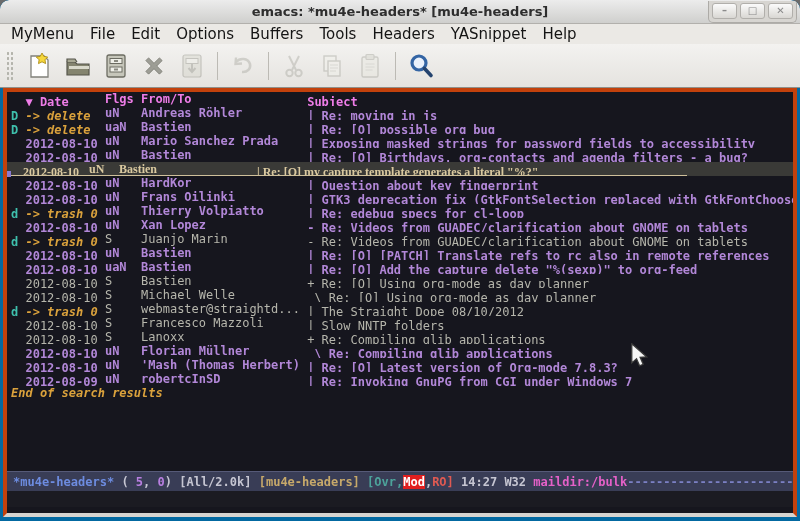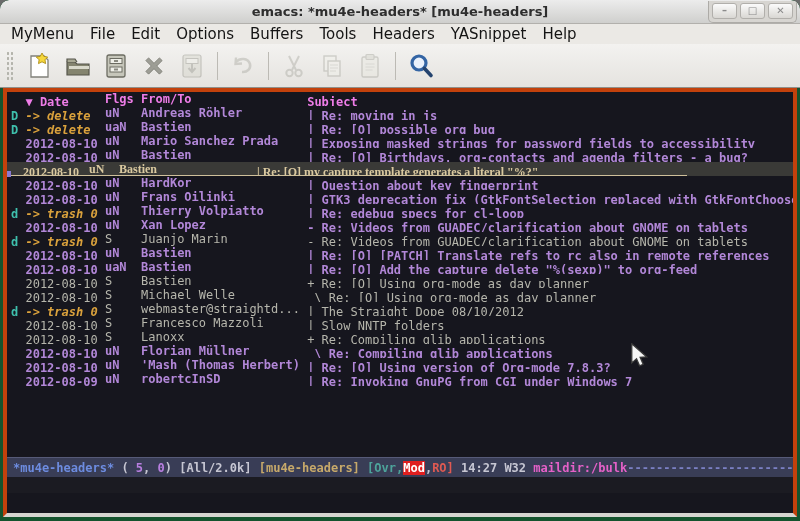--- a/index.html
+++ b/index.html
@@ -1,17 +1,17 @@
 <!DOCTYPE html>
 <html><head>
 <meta charset="utf-8">
 <style>
   html,body{margin:0;padding:0;background:#6b6b6b;}
   *{box-sizing:border-box;}
-  .window{position:relative;width:800px;height:521px;background:#14532d;
+  .window{position:relative;width:800px;height:521px;background:#0369a1;
     border-radius:9px 9px 0 0;overflow:hidden;font-family:"DejaVu Sans",sans-serif;}
   
   .titlebar{position:relative;height:24px;background:linear-gradient(#ececec,#cfcfcd);
     border-bottom:1px solid #b2b0ac;border-radius:9px 9px 0 0;}
   .title{text-align:center;line-height:24px;font-size:13px;font-weight:bold;color:#2e2e2e;}
   .ctrl-group{position:absolute;top:1px;right:3px;display:flex;gap:3px;
     background:#d7d5d1;border:1px solid #adaba7;border-top:none;
     border-radius:0 0 5px 5px;padding:2px 3px 3px 3px;}
   .ctrl-btn{width:25px;height:16px;border:1px solid #b1afab;border-radius:3px;
     background:linear-gradient(#fbfbfb,#d9d7d3);color:#8b8b8b;font-weight:bold;
@@ -176,23 +176,24 @@
         <div class="row unread"><span class="c-mark"></span><span class="c-date">2012-08-10</span><span class="c-flags">uN</span><span class="c-from">Xan Lopez</span><span class="c-subj">- Re: Videos from GUADEC/clarification about GNOME on tablets</span></div>
         <div class="row read"><span class="c-mark markchar">d</span><span class="c-date marktext">-&gt; trash 0</span><span class="c-flags">S</span><span class="c-from">Juanjo Marin</span><span class="c-subj">- Re: Videos from GUADEC/clarification about GNOME on tablets</span></div>
         <div class="row unread"><span class="c-mark"></span><span class="c-date">2012-08-10</span><span class="c-flags">uN</span><span class="c-from">Bastien</span><span class="c-subj">| Re: [O] [PATCH] Translate refs to rc also in remote references</span></div>
         <div class="row unread"><span class="c-mark"></span><span class="c-date">2012-08-10</span><span class="c-flags">uaN</span><span class="c-from">Bastien</span><span class="c-subj">| Re: [O] Add the capture delete "%(sexp)" to org-feed</span></div>
         <div class="row read"><span class="c-mark"></span><span class="c-date">2012-08-10</span><span class="c-flags">S</span><span class="c-from">Bastien</span><span class="c-subj">+ Re: [O] Using org-mode as day planner</span></div>
         <div class="row read"><span class="c-mark"></span><span class="c-date">2012-08-10</span><span class="c-flags">S</span><span class="c-from">Michael Welle</span><span class="c-subj"> \ Re: [O] Using org-mode as day planner</span></div>
         <div class="row read"><span class="c-mark markchar">d</span><span class="c-date marktext">-&gt; trash 0</span><span class="c-flags">S</span><span class="c-from">webmaster@straightd...</span><span class="c-subj">| The Straight Dope 08/10/2012</span></div>
         <div class="row read"><span class="c-mark"></span><span class="c-date">2012-08-10</span><span class="c-flags">S</span><span class="c-from">Francesco Mazzoli</span><span class="c-subj">| Slow NNTP folders</span></div>
         <div class="row read"><span class="c-mark"></span><span class="c-date">2012-08-10</span><span class="c-flags">S</span><span class="c-from">Lanoxx</span><span class="c-subj">+ Re: Compiling glib applications</span></div>
         <div class="row unread"><span class="c-mark"></span><span class="c-date">2012-08-10</span><span class="c-flags">uN</span><span class="c-from">Florian Müllner</span><span class="c-subj"> \ Re: Compiling glib applications</span></div>
-        <div class="row unread"><span class="c-mark"></span><span class="c-date">2012-08-10</span><span class="c-flags">uN</span><span class="c-from">'Mash (Thomas Herbert)</span><span class="c-subj">| Re: [O] Using version of Org-mode 7.8.3?</span></div>
+        <div class="row unread"><span class="c-mark"></span><span class="c-date">2012-08-10</span><span class="c-flags">uN</span><span class="c-from">'Mash (Thomas Herbert)</span><span class="c-subj">| Re: [O] Latest version of Org-mode 7.8.3?</span></div>
         <div class="row unread"><span class="c-mark"></span><span class="c-date">2012-08-09</span><span class="c-flags">uN</span><span class="c-from">robertcInSD</span><span class="c-subj">| Re: Invoking GnuPG from CGI under Windows 7</span></div>
       </div>
+    <div class="eos">End of search results</div>
     <div class="filler"></div>
     <div class="modeline" id="modeline"><span class="seg-buffer">*mu4e-headers*</span><span class="seg-plain"> ( </span><span class="seg-num">5</span><span class="seg-plain">, </span><span class="seg-num">0</span><span class="seg-plain">) </span><span class="seg-plain">[All/2.0k] </span><span class="seg-name">[mu4e-headers] </span><span class="seg-minor">[Ovr,</span><span class="seg-mod">Mod</span><span class="seg-plain">,</span><span class="seg-ro">RO]</span><span class="seg-plain"> 14:27 W32 </span><span class="seg-maildir">maildir:/bulk</span><span class="seg-dashes">----------------------------------------</span></div>
     <div class="echo"></div>
     <div class="fringe-mark"></div>
   </div>
 
   <svg class="cursor" width="18" height="26" viewBox="0 0 12 18">
     <path d="M1 0.5 L1 13.8 L4.3 10.9 L6.4 15.8 L8.9 14.7 L6.8 9.9 L11.2 9.6 Z" fill="#f6f6f6" stroke="#3a3a3a" stroke-width="0.9"></path>
   </svg>
 

